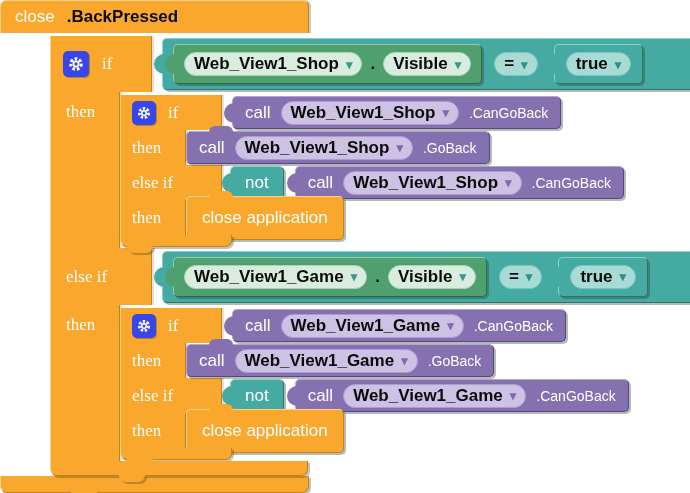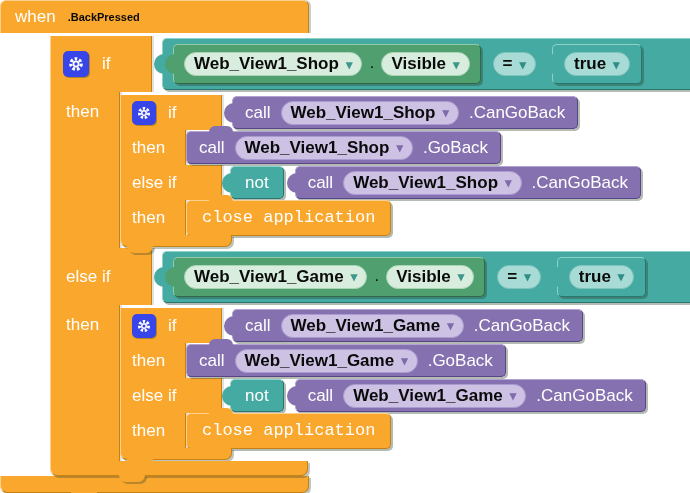--- a/index.html
+++ b/index.html
@@ -4,22 +4,22 @@
 <style>
   * { box-sizing: border-box; margin: 0; padding: 0; }
   body {
     background: #ffffff;
     font-family: "Liberation Sans", sans-serif;
   }
   .canvas { position: relative; width: 690px; height: 493px; background:#fff; }
 
   
   .kw   { color: #fff; font-size: 17px; white-space: nowrap; }
-  .dark { color: #0a0a0a; font-size: 11px; font-weight: 600; white-space: nowrap; }
-  .wmeth{ color: #fff; font-size: 17px; white-space: nowrap; }
+  .dark { color: #0a0a0a; font-size: 17px; font-weight: 600; white-space: nowrap; }
+  .wmeth{ color: #fff; font-size: 14px; white-space: nowrap; }
 
   
   .orange { background: var(--orange); }
   .when-header {
     position: absolute; left: 0; top: 0; width: 309px; height: 33px;
     display: flex; align-items: center; gap: 12px; padding: 0 14px;
     border-radius: 6px 6px 0 0;
     border: 1px solid #C58114; border-top-color:#FFD08E; border-left-color:#FFD08E;
     border-bottom: none;
     box-shadow: 2px 0 0 rgba(40,60,40,.25);
@@ -49,20 +49,21 @@
   .topnub-o { background: var(--orange); }
 
   
   .big-if { position: absolute; left: 50px; top: 36px; }
   .brow { display: flex; align-items: flex-start; }
   .head {
     background: var(--orange); flex: none;
     display: flex; align-items: center;
     border-left: 1px solid #FFD08E; border-right: 1px solid #C58114;
     box-shadow: 2px 0 0 rgba(40,60,40,.15);
+    font-family: Liberation Serif, serif;
   }
   .bar {
     position: relative; height: 15px; background: var(--orange);
     border: 1px solid #C58114; border-top: none; border-left-color:#FFD08E;
     border-radius: 0 0 7px 7px;
     box-shadow: 2px 2px 0 rgba(40,60,40,.3);
   }
 
   
   .vblk {
@@ -100,21 +101,21 @@
   .dd-t::after { color: #2F8E85; }
   .dd-p::after { color: #7F6BAB; }
 
   
   .cond   { height: 52px; width: 532px; padding: 0 10px; }
   .getter { height: 40px; padding: 0 10px; gap: 8px; }
   .eqpill { margin-left: 12px; }
   .trueblk{ height: 40px; margin-left: 16px; padding: 0 11px; }
   .callblk{ height: 33px; padding: 0 12px; gap: 10px; }
   .notblk { height: 33px; padding: 0 14px; margin-left: 8px; }
-  .closeblk { height: 36px; padding: 12px 15px; font-family: Liberation Mono, monospace; }
+  .closeblk { height: 44px; padding: 12px 15px; }
 
   .gearbox {
     width: 26px; height: 26px; background: var(--gear-blue);
     border-radius: 5px; display: flex; align-items: center; justify-content: center;
     flex: none; color: var(--gear-blue);
     box-shadow: 1px 1px 0 rgba(40,60,40,.35);
     cursor: pointer;
   }
   .gearbox.small { width: 24px; height: 24px; }
 
@@ -124,21 +125,21 @@
   .ihead-v { width: 102px; height: 35px; }
   .ihead-s { width: 66px;  height: 35px; }
   .ibar { width: 112px; height: 12px; }
 </style>
 </head>
 <body>
 
 <div class="canvas">
 
   <div class="when-header orange">
-    <span class="kw">when</span>
+    <span class="kw">close</span>
     <span class="dark">.BackPressed</span>
   </div>
 
 
   <div class="when-bottom orange">
     <i class="nub" style="left:70px"></i>
   </div>
 
   <div class="big-if">
 

